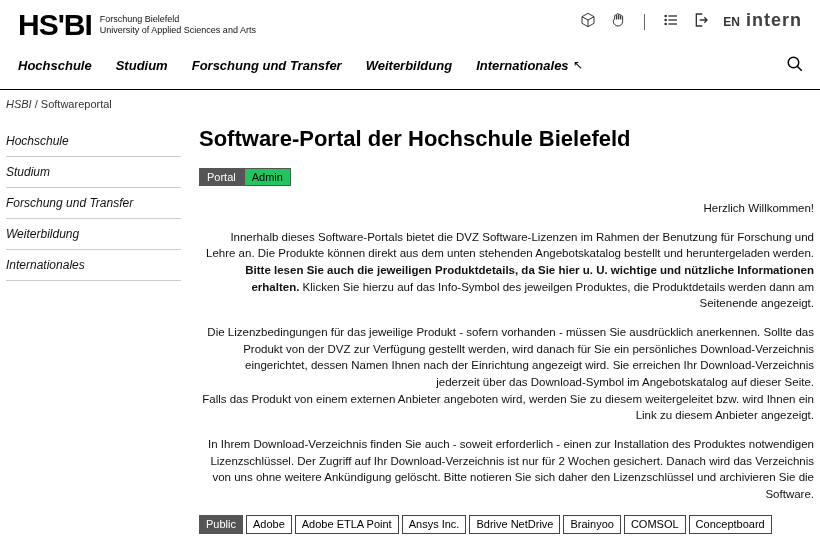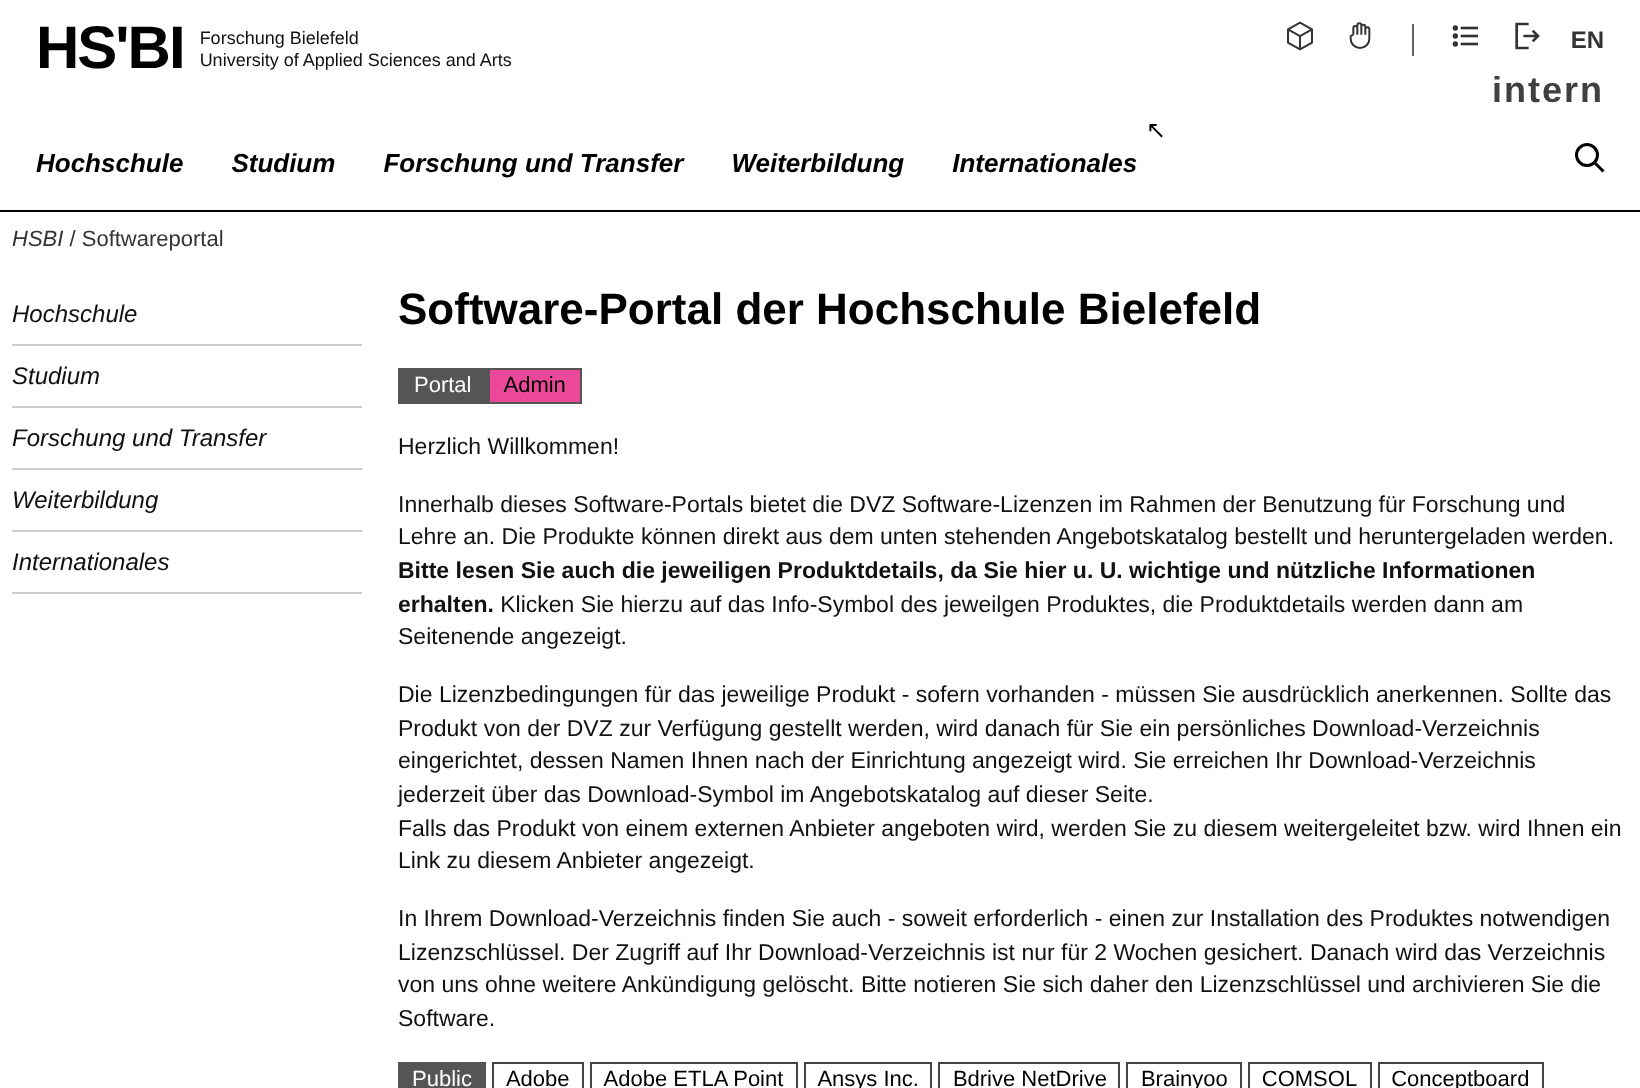--- a/index.html
+++ b/index.html
@@ -4,44 +4,44 @@
 <style>
   * { margin: 0; padding: 0; box-sizing: border-box; }
   body { font-family: Arial, Helvetica, sans-serif; color: #000; background: #fff; width: 820px; font-size: 12px; }
   a { text-decoration: none; color: inherit; font-style: italic; }
 
   .top-bar { display: flex; align-items: flex-start; padding: 10px 18px 2px 18px; }
   .logo-block { display: flex; align-items: center; gap: 8px; }
   .logo-text { font-size: 30px; font-weight: 900; letter-spacing: -1px; line-height: 1; }
   .logo-sub { font-size: 9px; line-height: 1.2; color: #111; }
 
-  .top-right { margin-left: auto; display: flex; flex-direction: column; align-items: flex-end; gap: 6px; }
+  .top-right { margin-left: auto; display: flex; flex-direction: row; align-items: flex-end; gap: 6px; }
   .icon-row { display: flex; align-items: center; gap: 14px; font-size: 14px; color: #333; }
   .sep { width: 1px; height: 16px; background: #666; display: inline-block; margin: 0 4px; }
   .intern { color: #404040; font-weight: 700; font-size: 18px; letter-spacing: 1px; }
 
   .main-nav { display: flex; align-items: center; padding: 10px 6px; border-bottom: 1px solid #000; }
   .main-nav .navitem { font-size: 13px; font-weight: 700; padding: 6px 12px; }
   .search-icon { margin-left: auto; margin-right: 10px; font-size: 16px; }
 
   .breadcrumb { font-size: 11px; color: #333; padding: 8px 6px 16px 6px; }
 
   .content-wrap { display: flex; padding: 0 6px 30px 6px; gap: 18px; }
 
   .sidebar { width: 175px; flex: 0 0 175px; }
   .sidebar a { display: block; padding: 8px 0; border-bottom: 1px solid #ccc; font-size: 12px; color: #111; }
 
   .main { flex: 1; }
   h1 { font-size: 22px; font-weight: 800; margin-bottom: 16px; }
 
   .tab-row { margin-bottom: 14px; }
-  .tab { display: inline-block; font-size: 11px; padding: 2px 7px; border: 1px solid #555; background: #ec4899; }
+  .tab { display: inline-block; font-size: 11px; padding: 2px 7px; border: 1px solid #555; background: #22c55e; }
   .tab.active { background: #555; color: #fff; border-color: #555; text-align: center; }
 
-  p { font-size: 11.5px; line-height: 1.45; margin-bottom: 12px; color: #111; }
+  p { font-size: 11.5px; line-height: 1.45; margin-bottom: 12px; color: #111; text-align: right; }
   p b { font-weight: 700; }
 
   .cat-box { font-size: 0; line-height: 0; }
   .cat { display: inline-block; font-size: 11px; line-height: 1.2; padding: 2px 6px; border: 1px solid #444; margin: 0 3px 4px 0; vertical-align: top; }
   .cat.active { background: #555; color: #fff; border-color: #555; }
 
   .cursor { position: absolute; left: 573px; top: 58px; font-size: 12px; pointer-events: none; }
 </style>
 </head>
 <body>

